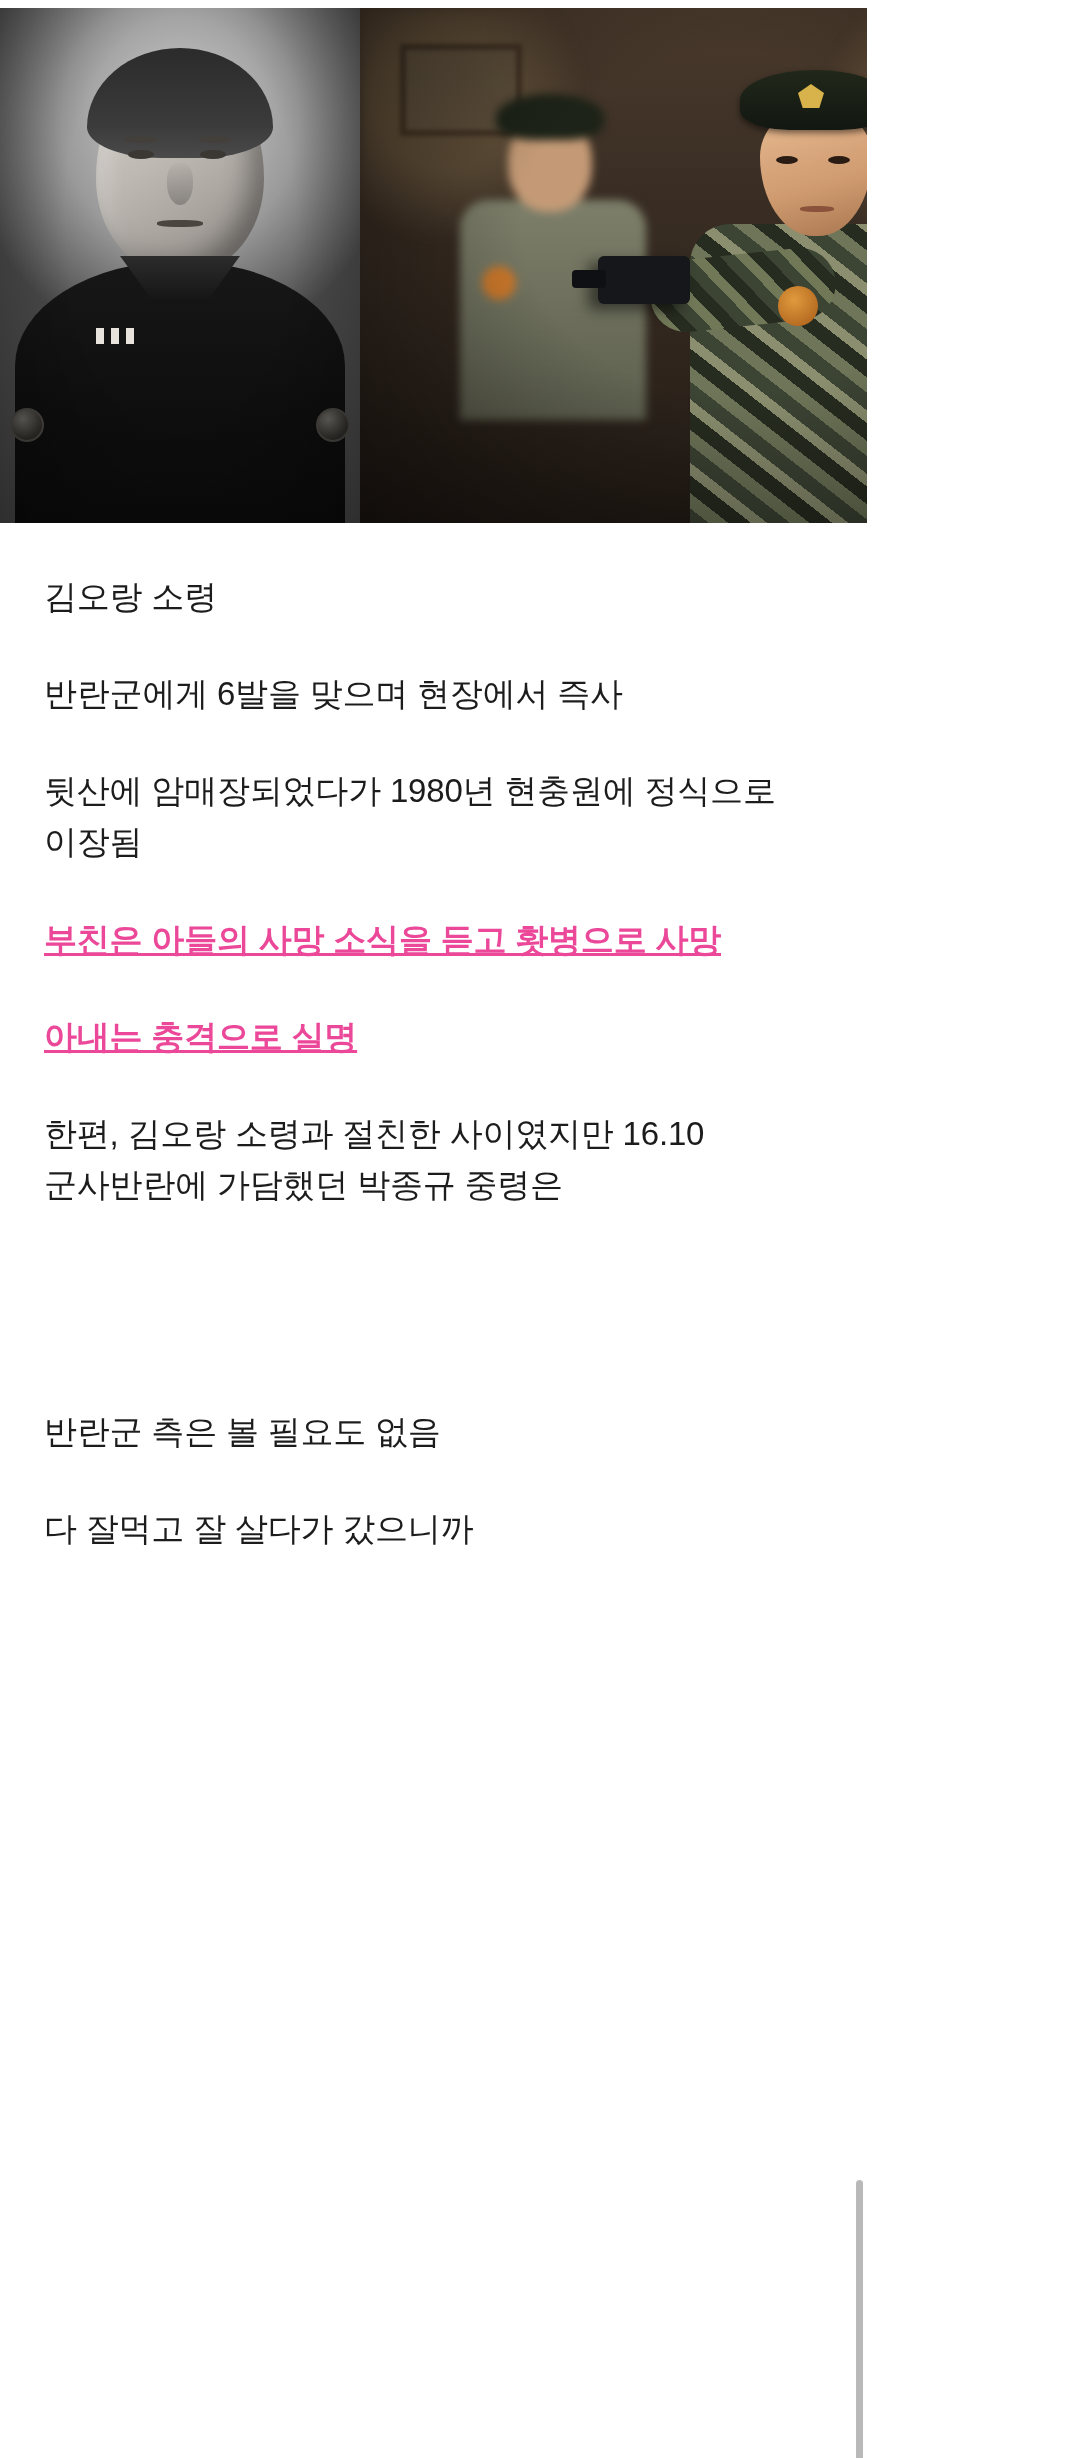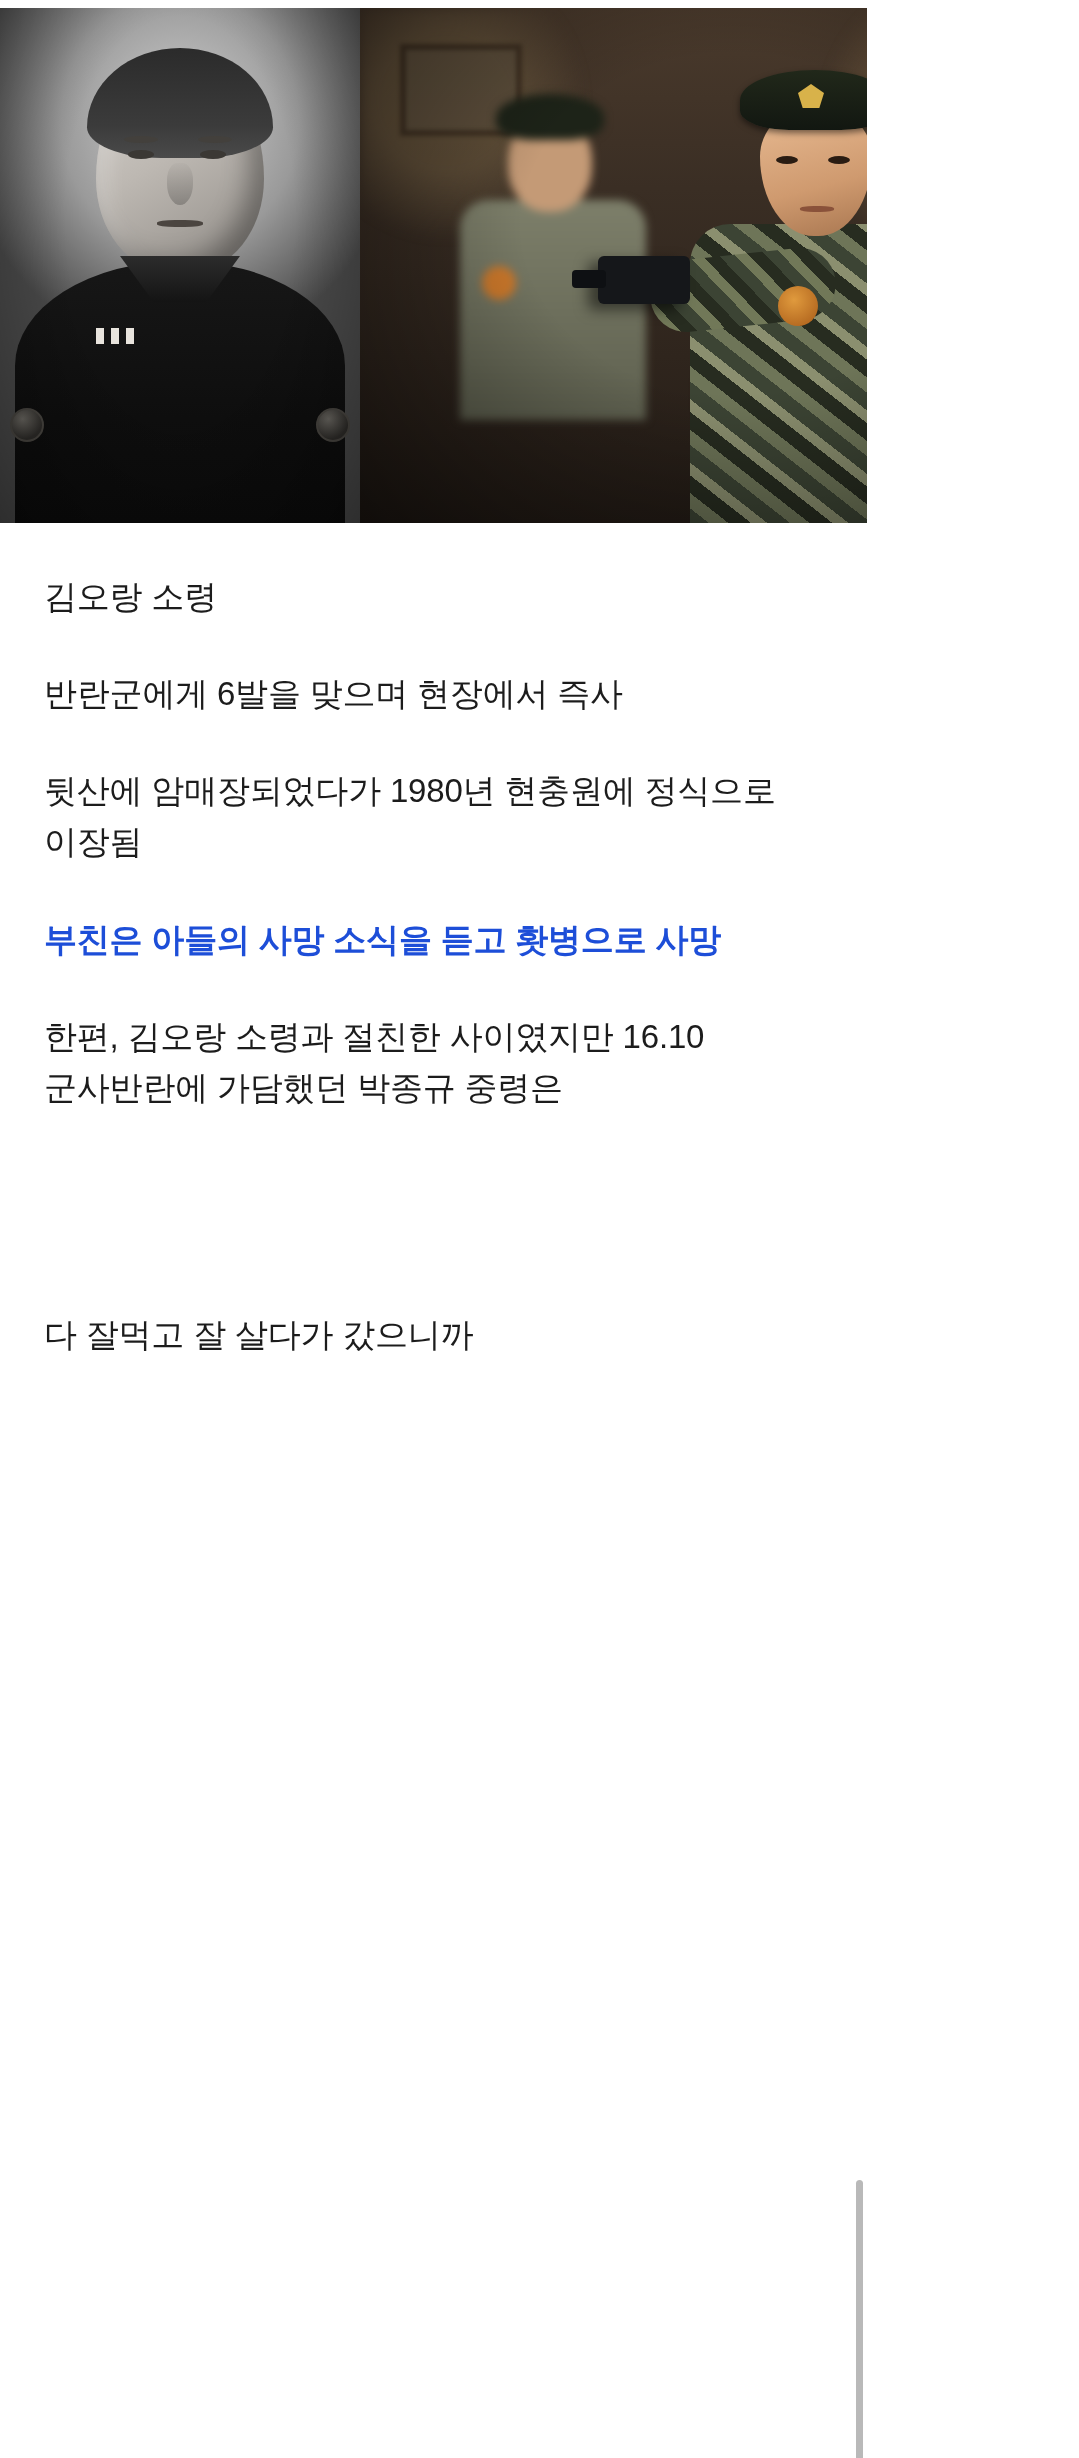--- a/index.html
+++ b/index.html
@@ -354,21 +354,22 @@
   .para {
     font-size: 33px;
     line-height: 1.55;
     color: #1c1c1c;
     margin: 0 0 46px 0;
     letter-spacing: -0.2px;
     word-break: keep-all;
   }
   .para.bold {
     font-weight: bold;
-    color: #1d4ed8;
+    color: #ec4899;
+    text-decoration: underline;
   }
   .spacer-block {
     height: 150px;
   }
 
   
   .scrollbar {
     position: absolute;
     right: 4px;
     top: 2172px;
@@ -439,22 +440,24 @@
       <div class="scene-vig"></div>
     </div>
 
   </div>
 
   <div class="content">
     <p class="para">김오랑 소령</p>
     <p class="para">반란군에게 6발을 맞으며 현장에서 즉사</p>
     <p class="para">뒷산에 암매장되었다가 1980년 현충원에 정식으로 이장됨</p>
     <p class="para bold">부친은 아들의 사망 소식을 듣고 홧병으로 사망</p>
+    <p class="para bold">아내는 충격으로 실명</p>
     <p class="para">한편, 김오랑 소령과 절친한 사이였지만 16.10 군사반란에 가담했던 박종규 중령은</p>
 
     <div class="spacer-block"></div>
 
+    <p class="para">반란군 측은 볼 필요도 없음</p>
     <p class="para">다 잘먹고 잘 살다가 갔으니까</p>
   </div>
 
   <div class="scrollbar"></div>
 
 </div>
 
 </body></html>

